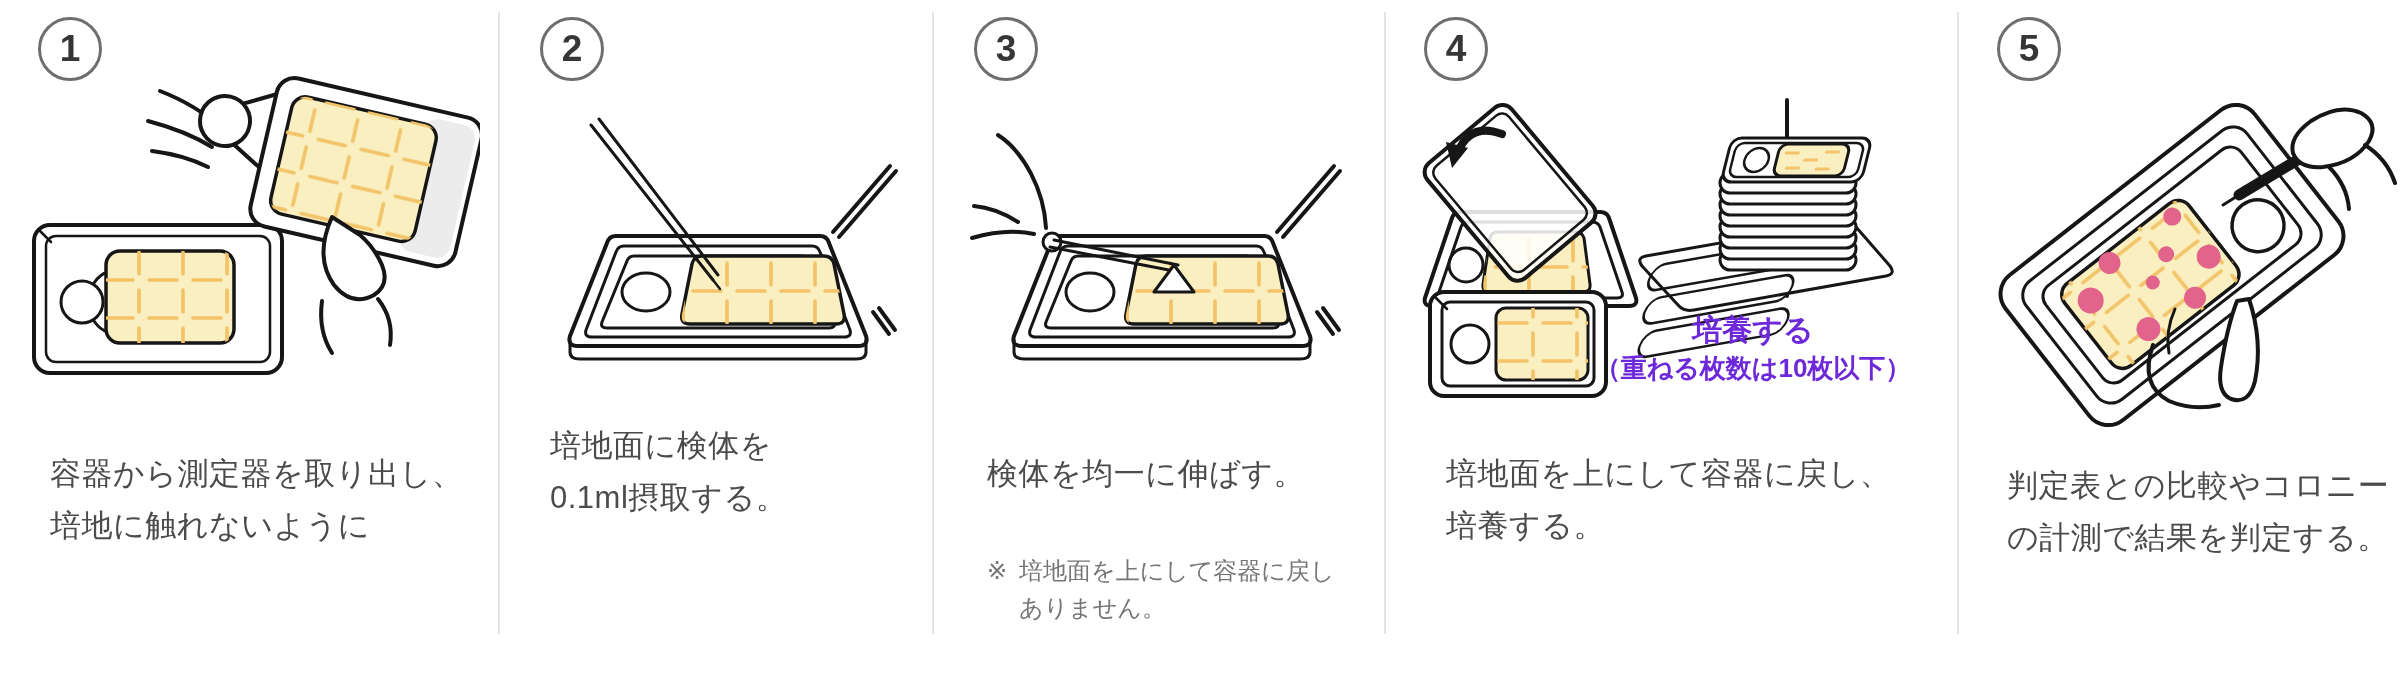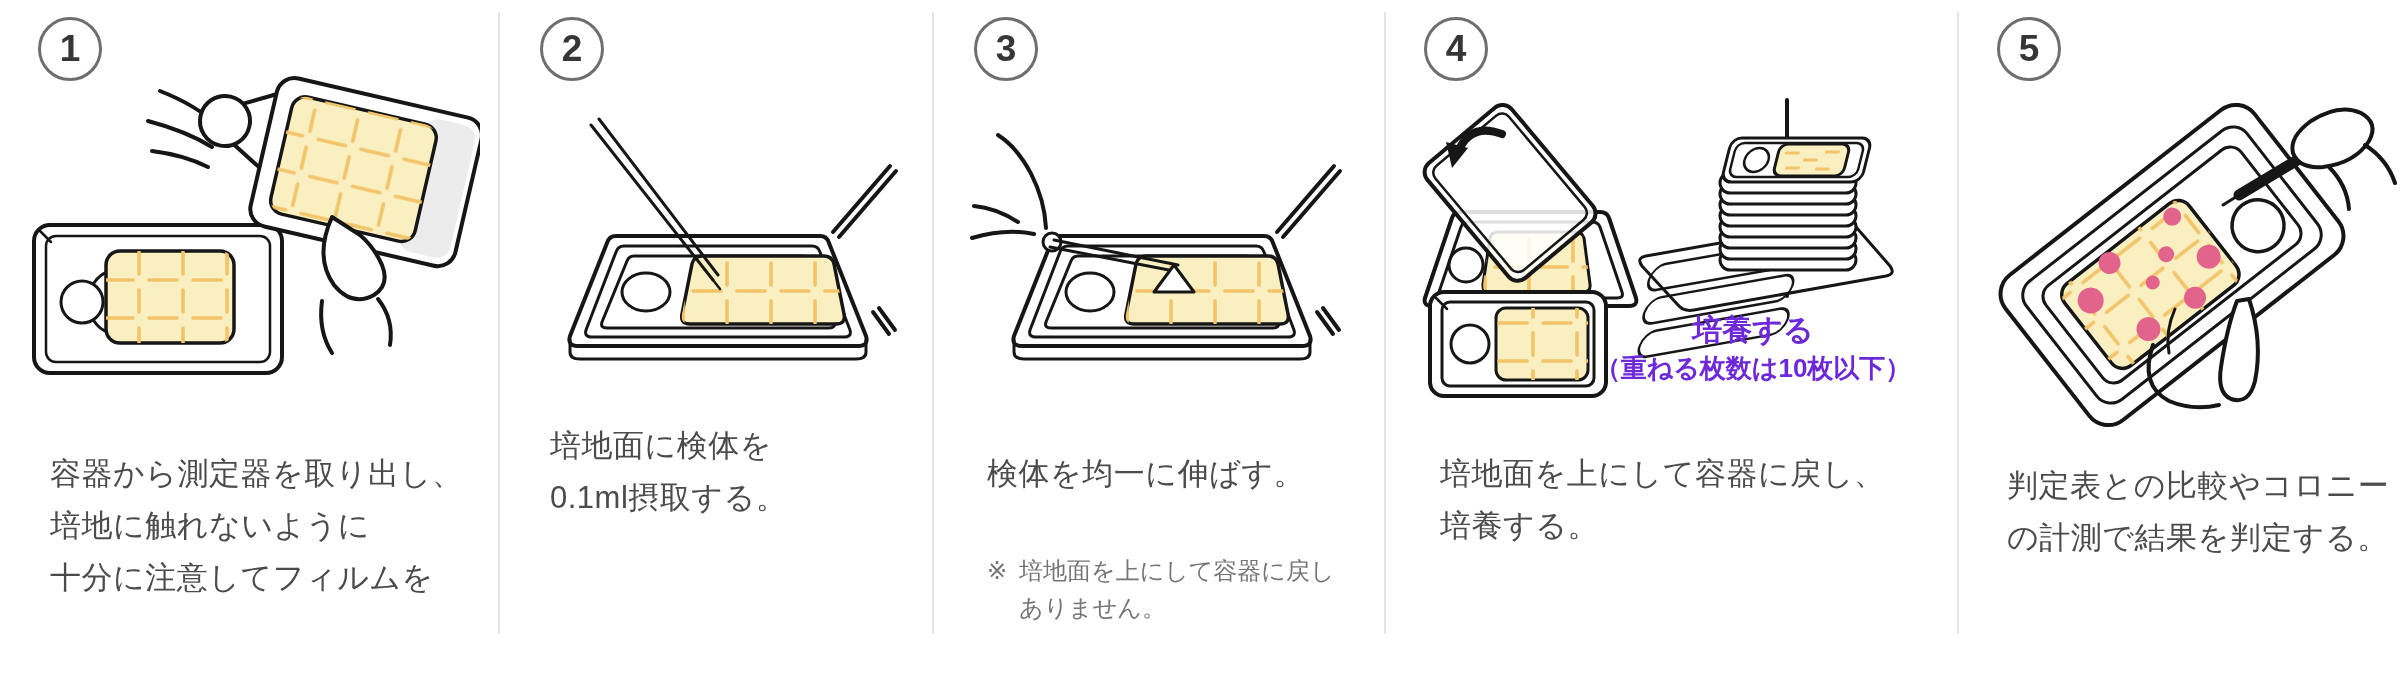--- a/index.html
+++ b/index.html
@@ -82,21 +82,20 @@
 
       <g>
         <path class="s-fw" d="M322,162 Q304,202 324,230 Q342,252 364,240 Q380,230 372,210 Q364,192 350,180 Z"></path>
         <path class="s-l" d="M368,244 Q384,264 380,290"></path>
         <path class="s-l" d="M312,246 Q308,276 322,298"></path>
       </g>
     </svg>
     <div class="txt" style="left:50px;top:448px">
       <div>容器から測定器を取り出し、</div>
       <div>培地に触れないように</div>
-      <div>十分に注意してフィルムを</div>
     </div>
   </div>
 
   <div class="col" style="left:498px;width:434px">
     <div class="badge" style="left:42px">
       <span>2</span>
     </div>
     <svg class="illo" style="left:30px;top:60px" width="390" height="330" viewBox="0 0 390 330">
       <g>
         <path class="s-fw" d="M88,176 L292,176 Q299,176 301,183 L338,276 Q341,286 330,286 L50,286 Q39,286 42,276 L79,183 Q81,176 88,176 Z"></path>
@@ -238,21 +237,21 @@
         <line class="s-l25" x1="31" y1="237" x2="43" y2="249"></line>
         <circle class="s-l3" cx="66" cy="284" r="19"></circle>
         <rect class="s-med3" x="92" y="248" width="92" height="72" rx="10"></rect>
         <rect class="s-pat" x="92" y="248" width="92" height="72" rx="10"></rect>
       </g>
     </svg>
     <div class="caption" style="left:169px;top:310px;width:400px">
       <div class="cap1">培養する</div>
       <div class="cap2">（重ねる枚数は10枚以下）</div>
     </div>
-    <div class="txt" style="left:56px;top:448px">
+    <div class="txt" style="left:62px;top:448px">
       <div>培地面を上にして容器に戻し、</div>
       <div>培養する。</div>
     </div>
   </div>
 
   <div class="col" style="left:1957px;width:443px">
     <div class="badge" style="left:40px">
       <span>5</span>
     </div>
     <svg class="illo" style="left:10px;top:55px" width="430" height="390" viewBox="0 0 430 390">

